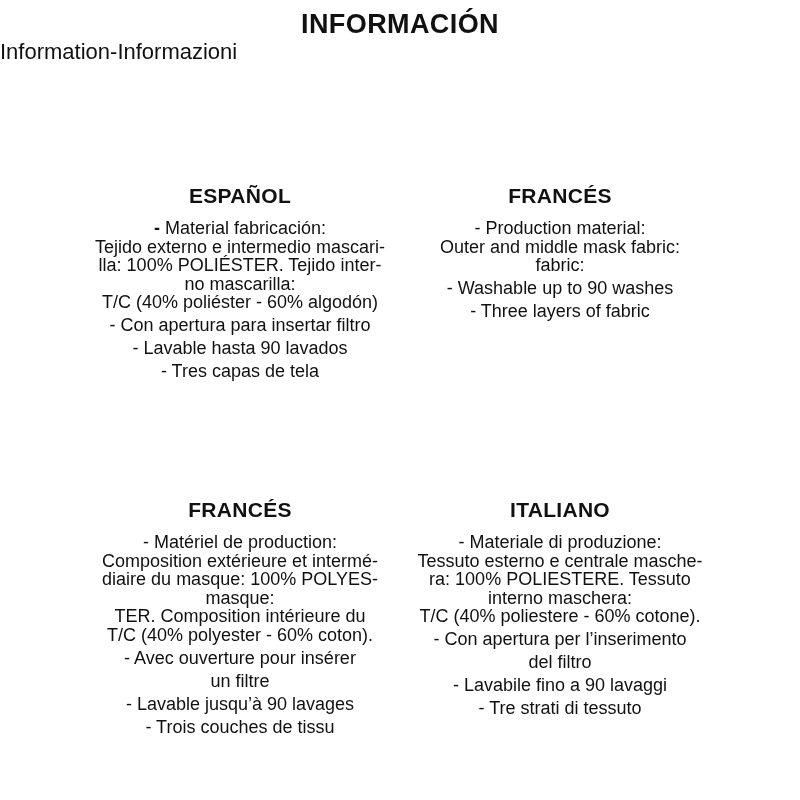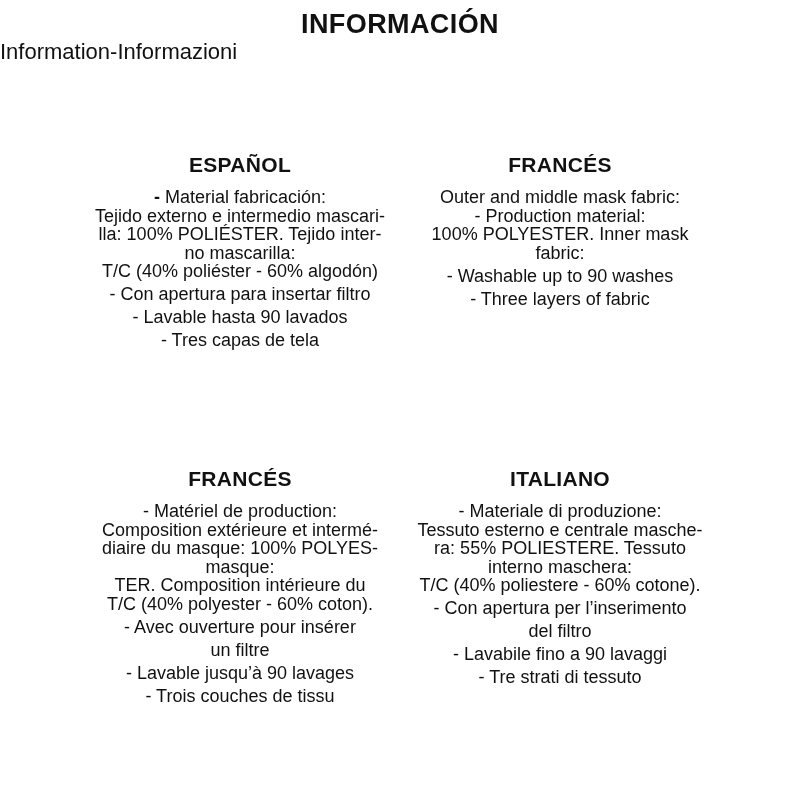--- a/index.html
+++ b/index.html
@@ -20,21 +20,21 @@
     text-align: center;
     letter-spacing: 0.4px;
   }
   .subtitle {
     font-size: 22px;
     line-height: 26px;
     text-align: left;
   }
   .sections {
     width: 640px;
-    margin: 87px auto 0;
+    margin: 118px auto 0;
     display: grid;
     grid-template-columns: 320px 320px;
     row-gap: 112px;
   }
   section.lang { text-align: center; }
   section.lang h2 {
     margin: 0 0 10px;
     font-size: 21px;
     line-height: 26px;
     font-weight: bold;
@@ -70,23 +70,22 @@
         <div class="para">
           <div class="line">- Lavable hasta 90 lavados</div>
         </div>
         <div class="para">
           <div class="line">- Tres capas de tela</div>
         </div>
       </section>
       <section class="lang">
         <h2>FRANCÉS</h2>
         <div class="para">
+          <div class="line">- Production material:</div>
           <div class="line">Outer and middle mask fabric:</div>
-          <div class="line">- Production material:</div>
-          <div class="line">100% POLYESTER. Inner mask</div>
           <div class="line">fabric:</div>
         </div>
         <div class="para">
           <div class="line">- Washable up to 90 washes</div>
         </div>
         <div class="para">
           <div class="line">- Three layers of fabric</div>
         </div>
       </section>
       <section class="lang">
@@ -110,21 +109,21 @@
         </div>
         <div class="para">
           <div class="line">- Trois couches de tissu</div>
         </div>
       </section>
       <section class="lang">
         <h2>ITALIANO</h2>
         <div class="para">
           <div class="line">- Materiale di produzione:</div>
           <div class="line">Tessuto esterno e centrale masche-</div>
-          <div class="line">ra: 55% POLIESTERE. Tessuto</div>
+          <div class="line">ra: 100% POLIESTERE. Tessuto</div>
           <div class="line">interno maschera:</div>
           <div class="line">T/C (40% poliestere - 60% cotone).</div>
         </div>
         <div class="para">
           <div class="line">- Con apertura per l’inserimento</div>
         </div>
         <div class="para">
           <div class="line">del filtro</div>
         </div>
         <div class="para">

